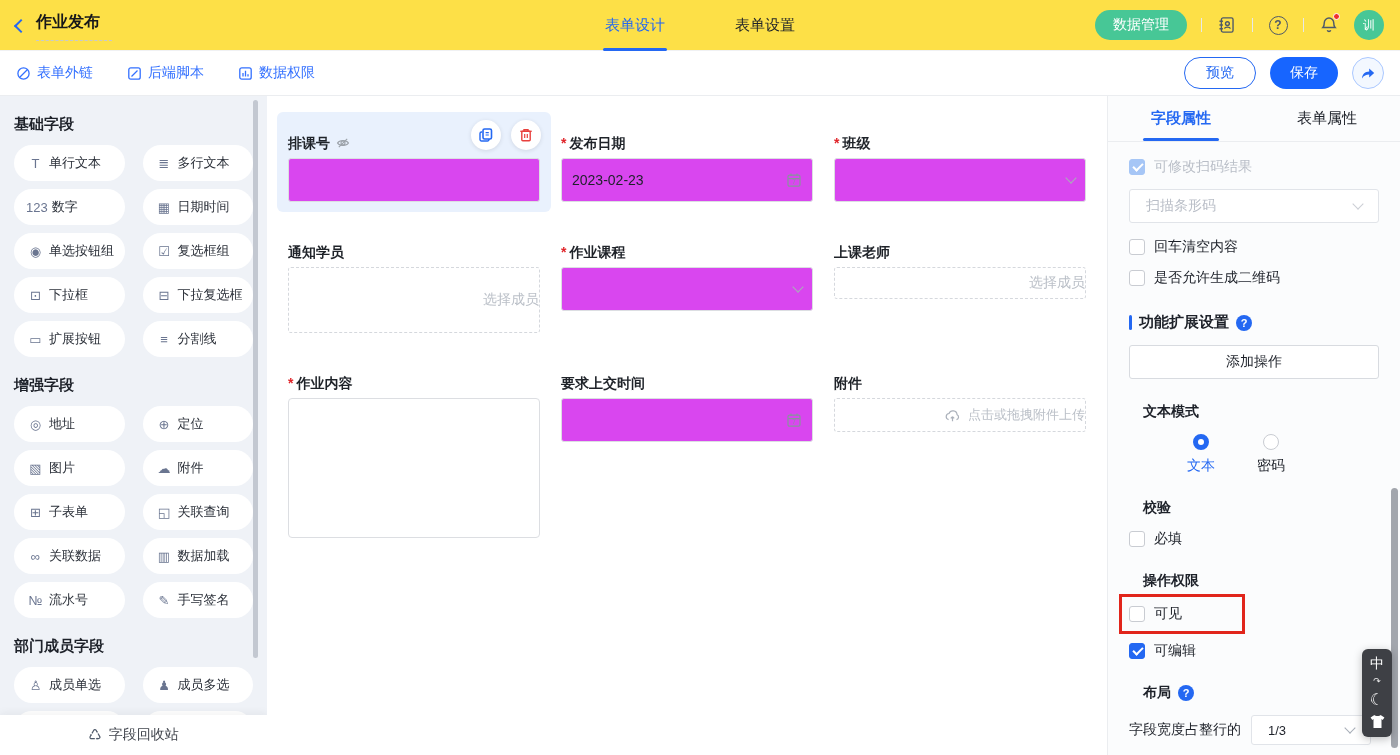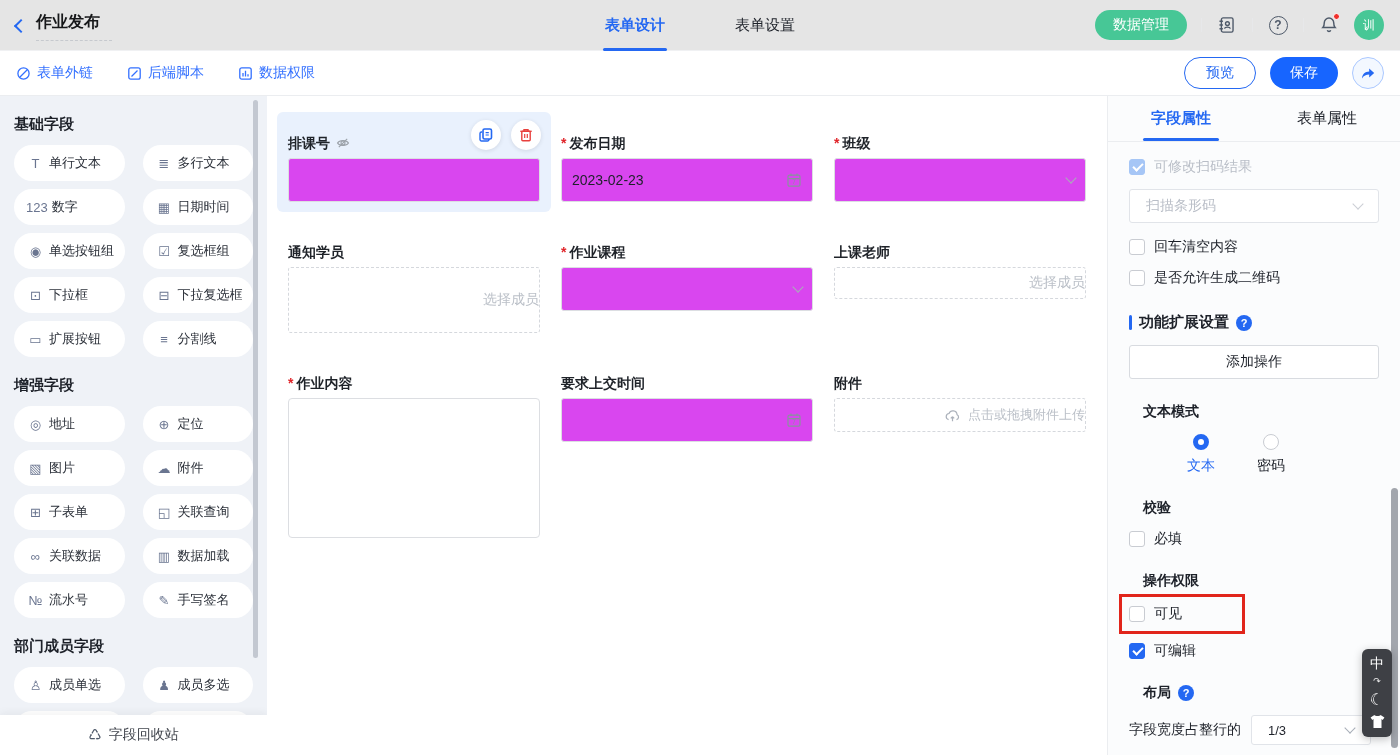--- a/index.html
+++ b/index.html
@@ -4,27 +4,27 @@
 <style>
   :root{
     --primary:#2468f2; --link:#3370ff; --green:#47c796; --annotation:#e1251b;
     --txt:#1d2129; --txt-light:#bbc0c8; --border:#dcdee2; --panel-border:#ebedf0;
   }
   *{margin:0;padding:0;box-sizing:border-box;font-family:"Liberation Sans","DejaVu Sans",sans-serif;}
   html,body{width:1400px;height:755px;overflow:hidden;background:#fff;}
   .app{position:relative;width:1400px;height:755px;background:#fff;}
 
   
-  .topbar{position:absolute;top:0;left:0;right:0;height:51px;background:#e5e5e5;border-bottom:1px solid #f0f1f3;display:flex;align-items:center;}
+  .topbar{position:absolute;top:0;left:0;right:0;height:51px;background:#fde047;border-bottom:1px solid #f0f1f3;display:flex;align-items:center;}
   .back-wrap{display:flex;align-items:center;gap:10px;margin-left:16px;}
   .back-chev{width:10px;height:10px;border-left:2px solid var(--primary);border-bottom:2px solid var(--primary);transform:rotate(45deg);margin-top:1px;cursor:pointer;}
   .doc-title{font-size:16px;font-weight:700;color:#17181a;padding:2px 12px 7px 0;border-bottom:1px dashed #c6c9ce;}
   .top-tabs{position:absolute;left:0;right:0;top:0;height:51px;display:flex;justify-content:center;gap:70px;pointer-events:none;}
   .ttab{pointer-events:auto;position:relative;display:flex;align-items:center;font-size:15px;color:#1d2129;cursor:pointer;}
-  .ttab.active{color:var(--primary);font-weight:700;}
+  .ttab.active{color:var(--primary);font-weight:400;}
   .ttab.active::after{content:'';position:absolute;bottom:0;left:-2px;right:-2px;height:3px;background:var(--primary);border-radius:2px;}
   .top-right{margin-left:auto;display:flex;align-items:center;gap:14px;margin-right:16px;}
   .pill-green{height:30px;padding:0 18px;border:none;border-radius:15px;background:var(--green);color:#fff;font-size:14px;display:flex;align-items:center;cursor:pointer;}
   .vdiv{width:1px;height:14px;background:#e7e8ea;}
   .hicon{width:22px;height:22px;display:flex;align-items:center;justify-content:center;cursor:pointer;position:relative;}
   .qcircle{width:19px;height:19px;border:1.5px solid #4e5969;border-radius:50%;color:#4e5969;font-size:12px;font-weight:700;display:flex;align-items:center;justify-content:center;}
   .reddot{position:absolute;top:-1px;right:0;width:7px;height:7px;background:#f0302c;border-radius:50%;border:1.5px solid #fff;}
   .avatar{width:30px;height:30px;border-radius:50%;background:var(--green);color:#fff;font-size:12px;display:flex;align-items:center;justify-content:center;cursor:pointer;}
 
   

